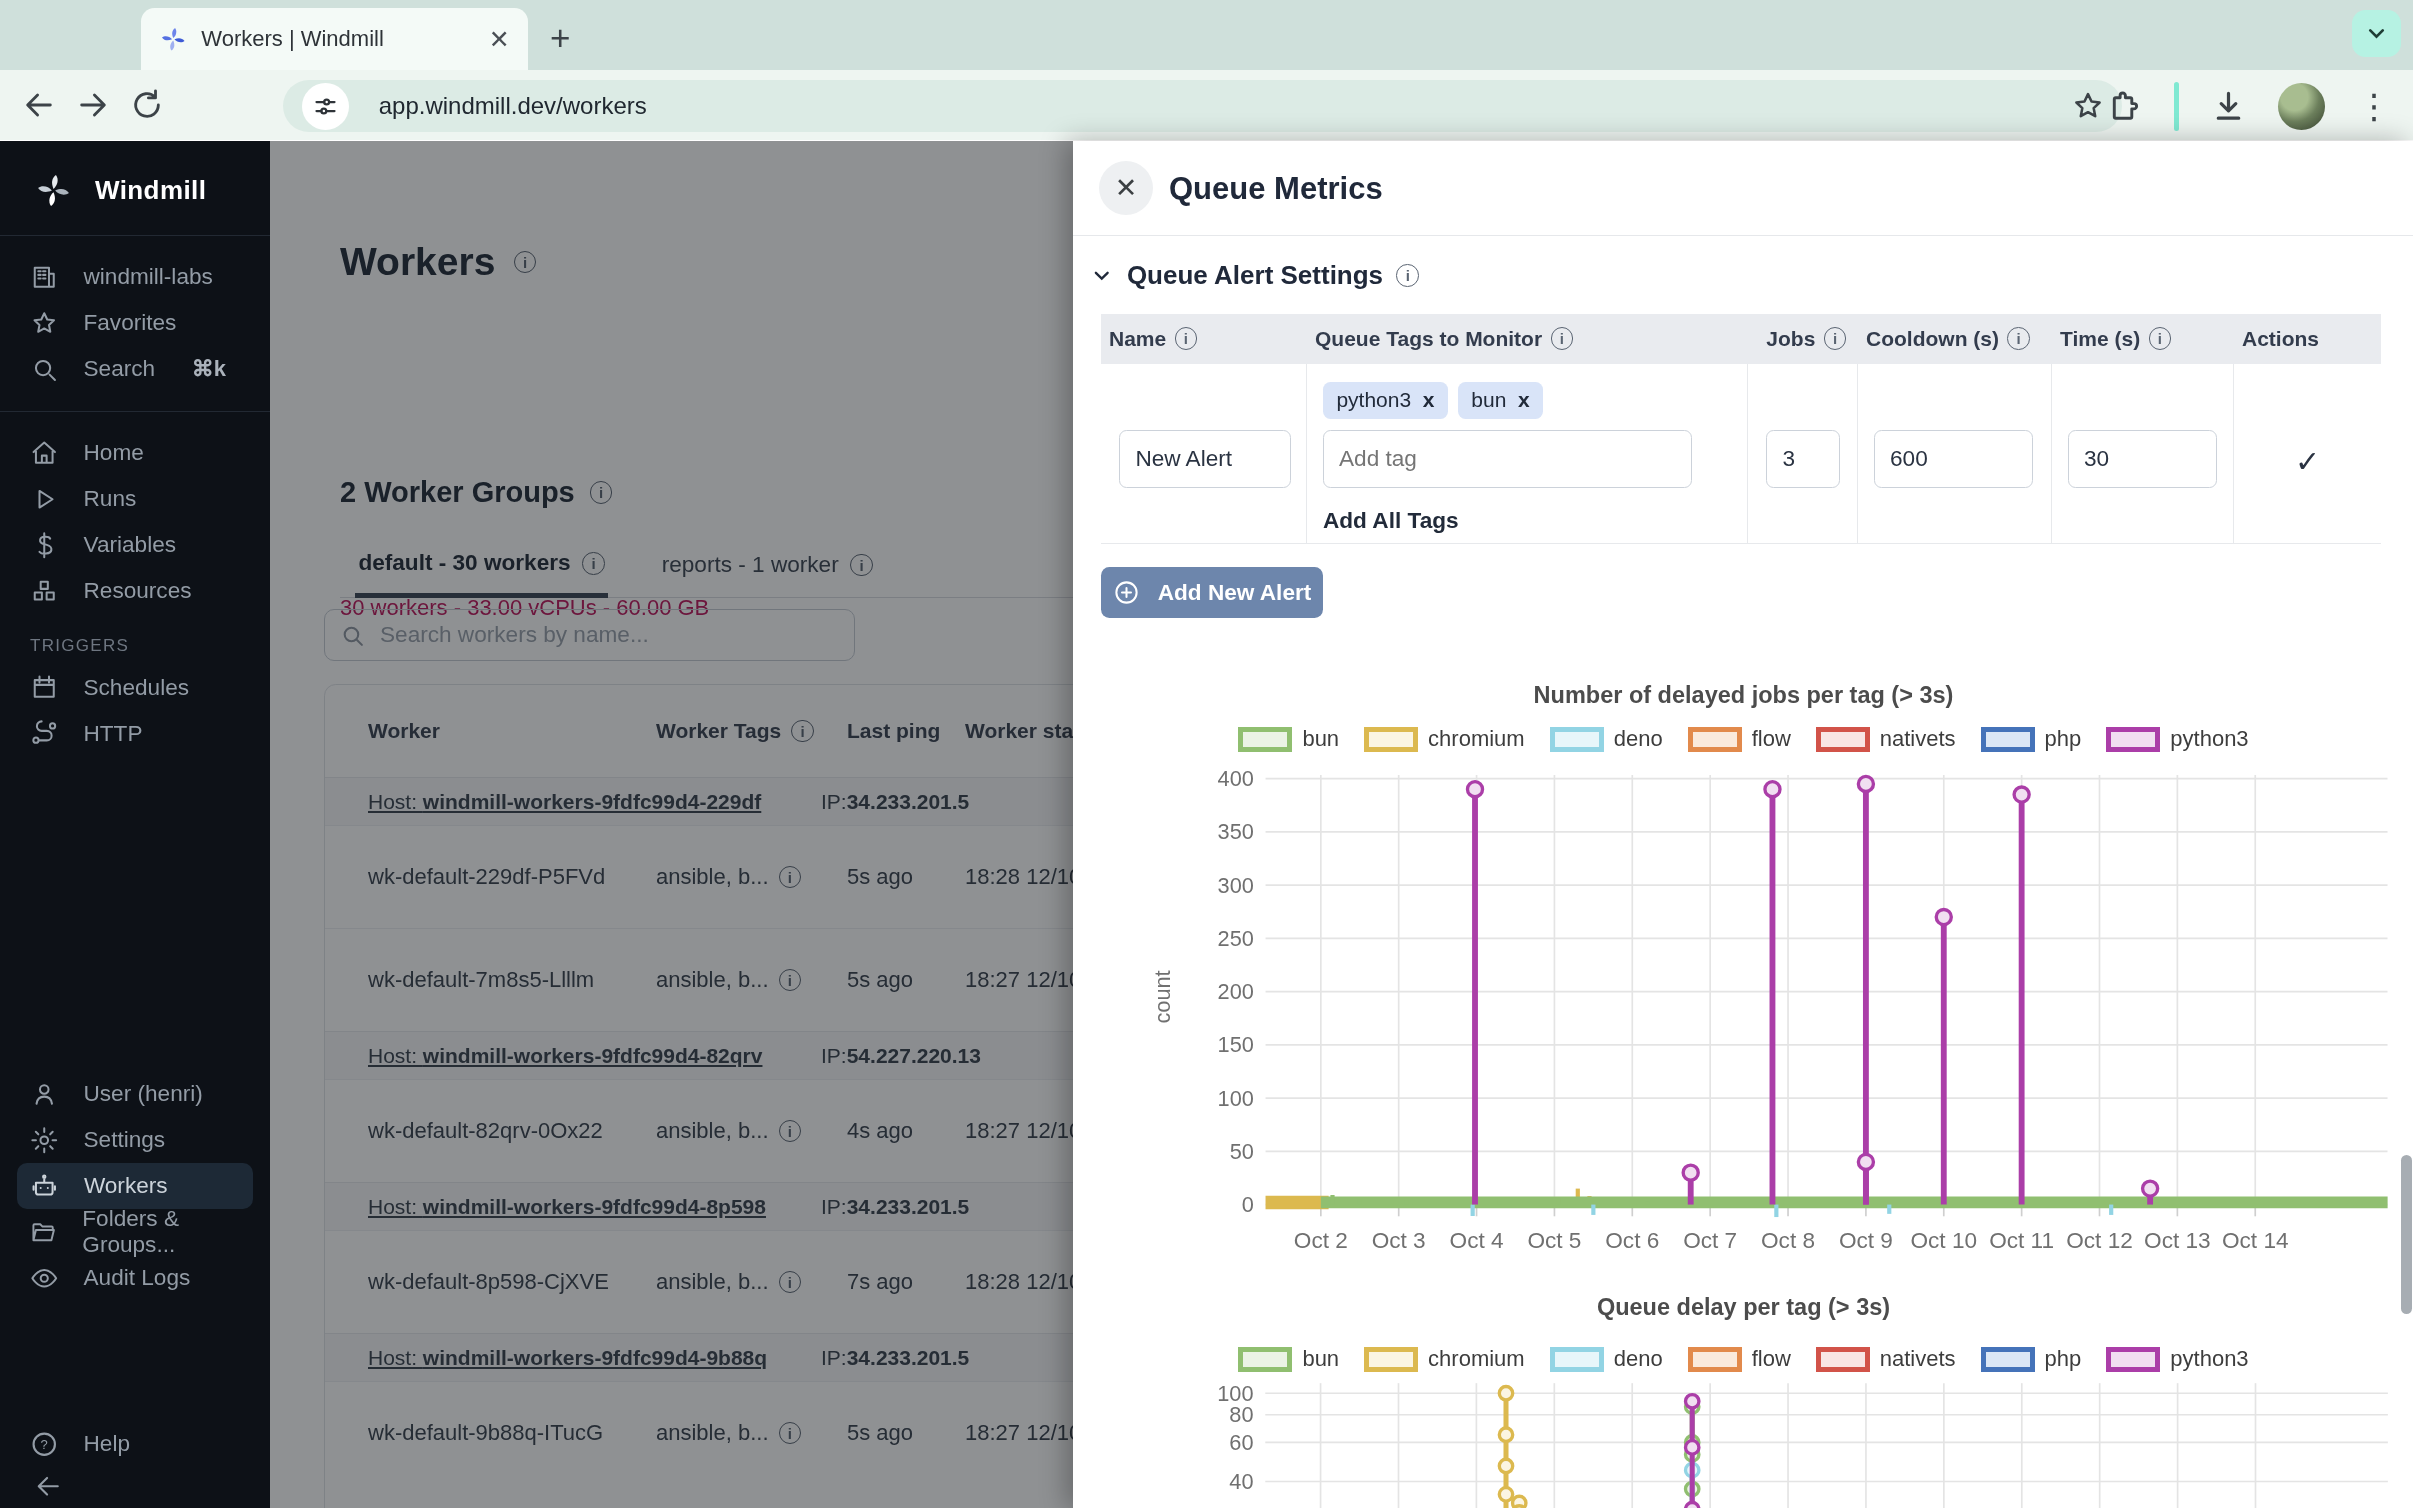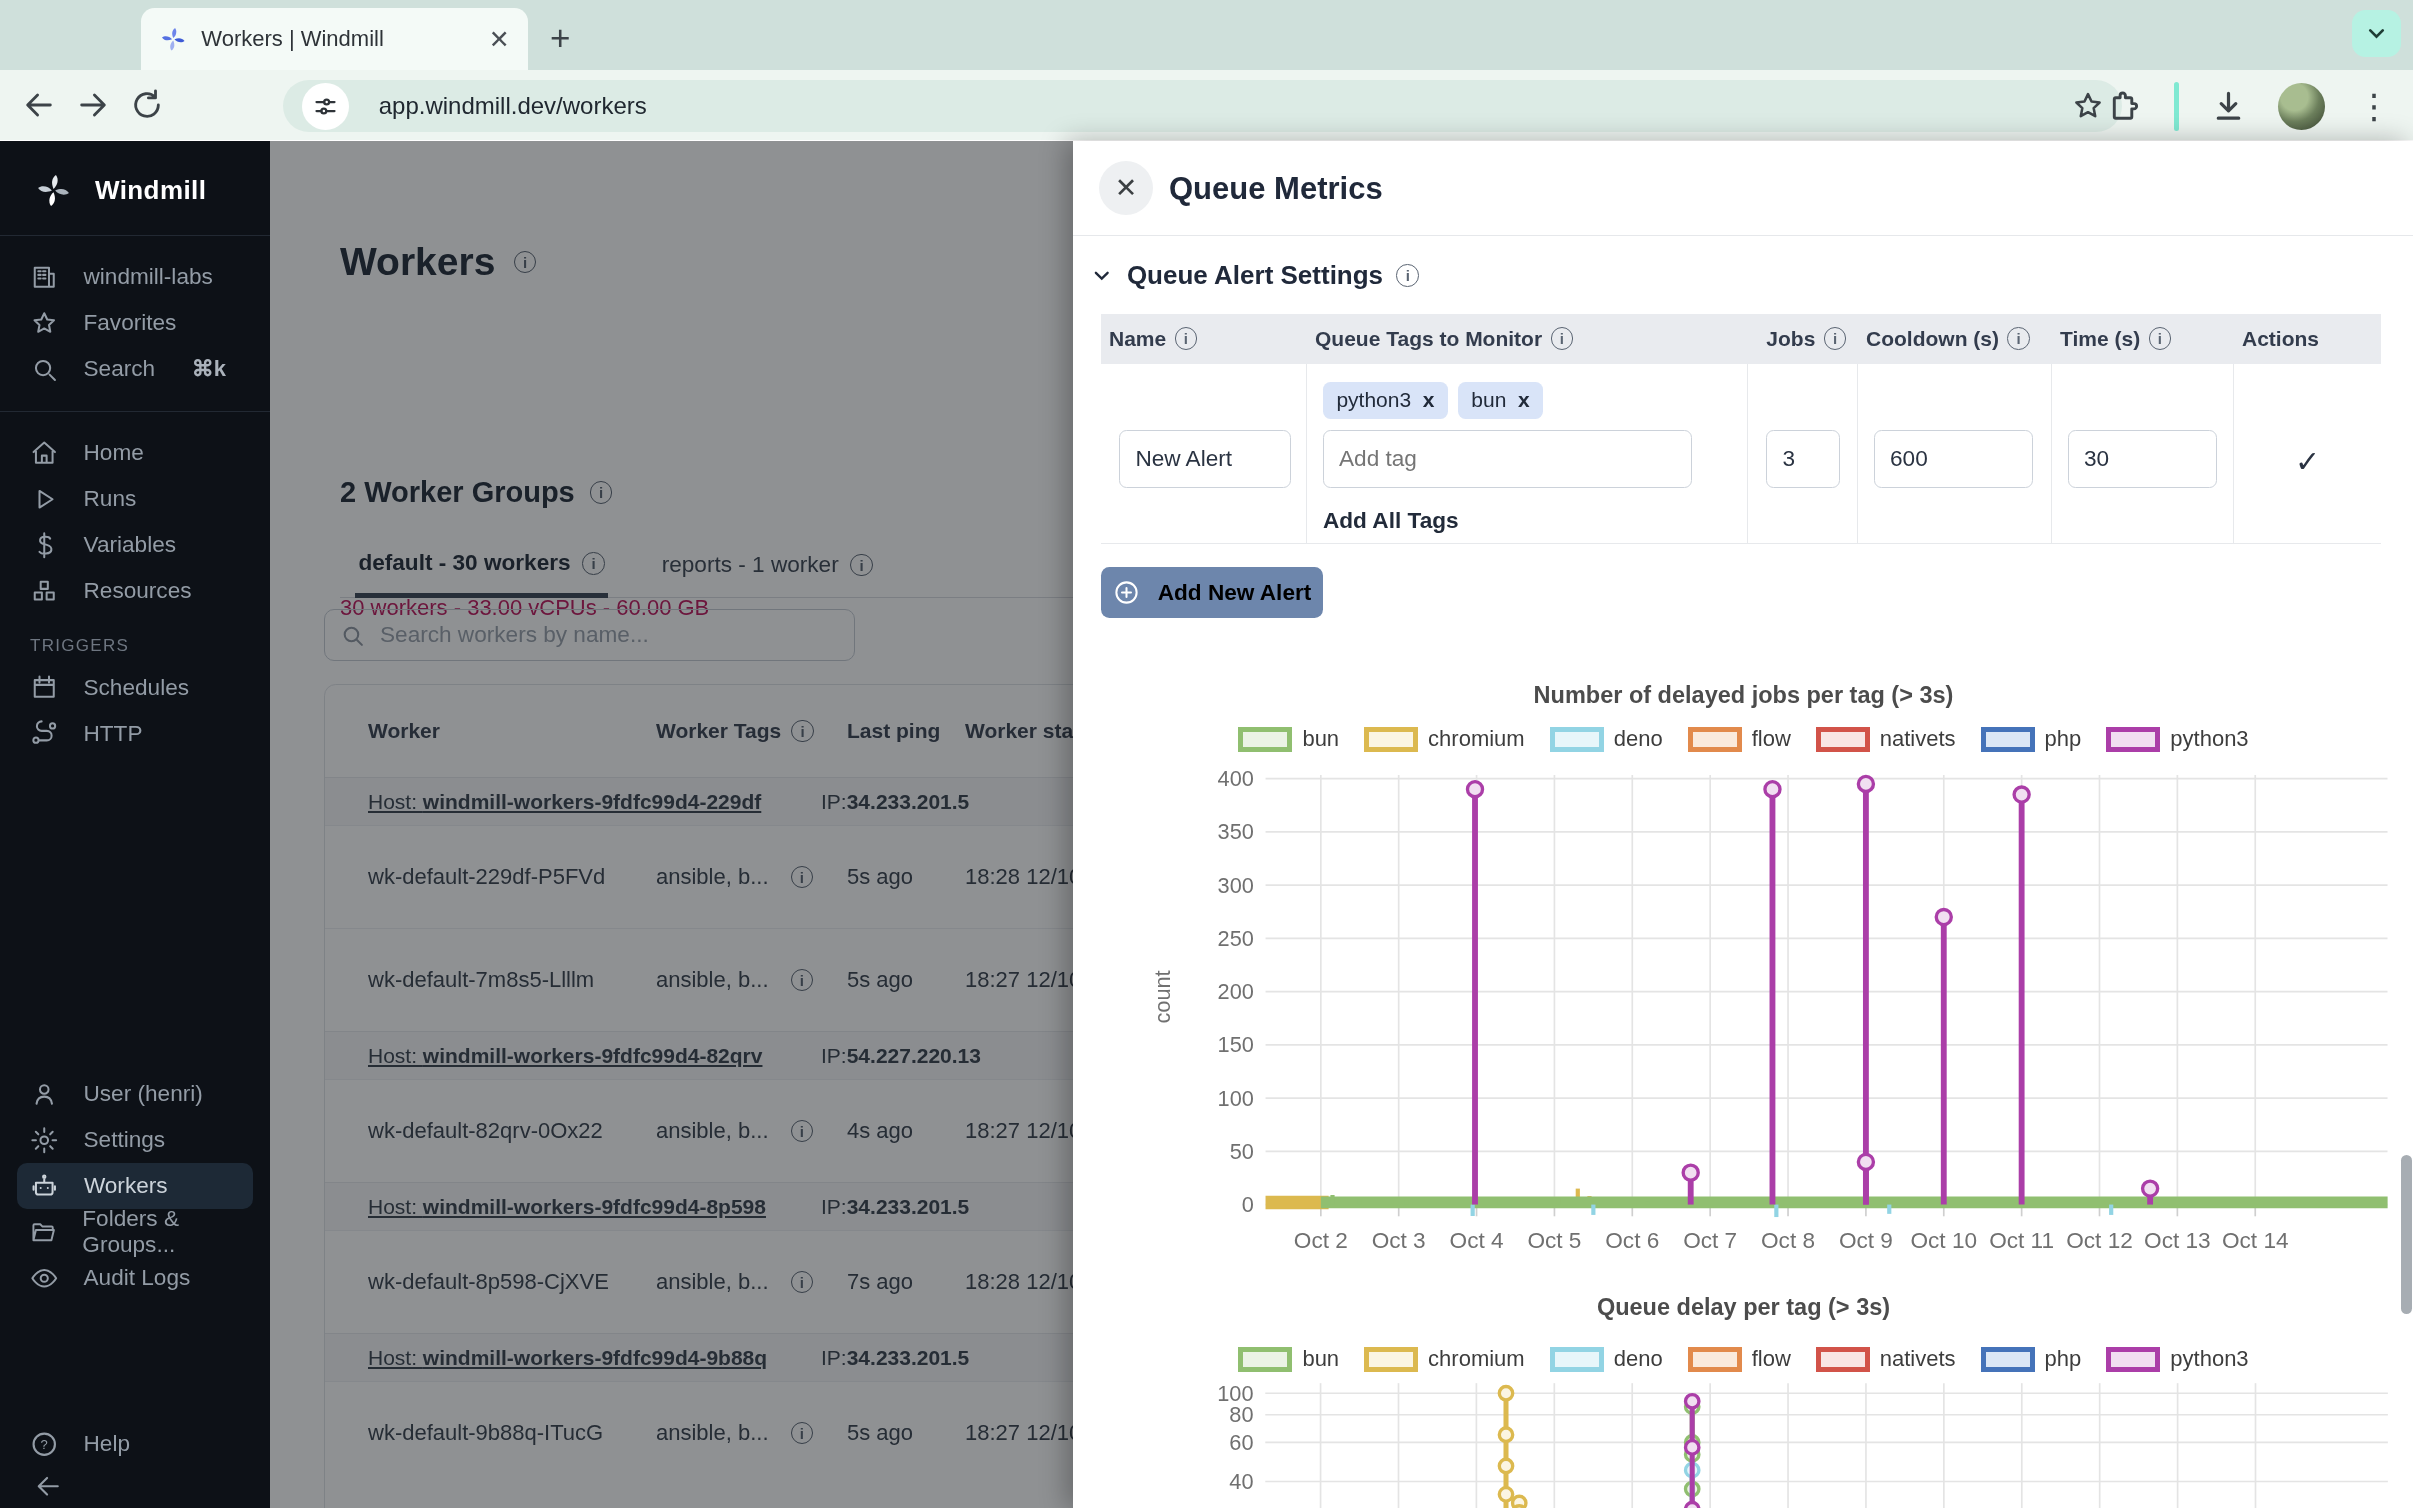--- a/index.html
+++ b/index.html
@@ -59,21 +59,21 @@
         border-radius:11.7px 11.7px 0 0; overflow:hidden; background:#fff; }
   .thead { display:grid; grid-template-columns:288px 191px 118px 1fr; align-items:center; height:92px;
         padding-left:43px; font-size:21px; font-weight:bold; color:#3a4252; }
   .thead .hc { display:flex; gap:10px; align-items:center; white-space:nowrap; }
   .row-host { position:relative; height:48px; background:#f7f8fa; border-top:1.7px solid #e7e9ec; font-size:21px;
         color:#39424f; display:flex; align-items:center; padding-left:43px; white-space:nowrap;text-decoration:underline; }
   .row-host b { font-weight:bold; }
   .host-ip { position:absolute; left:496px; }
   .row-worker { display:grid; grid-template-columns:288px 191px 118px 1fr; align-items:center; height:103px;
         border-top:1.7px solid #eceef1; font-size:22px; color:#39424f; padding-left:43px; white-space:nowrap; }
-  .tagcell { display:flex; align-items:center; gap:22px; }
+  .tagcell { display:flex; align-items:center; gap:10px; }
   .overlay { position:absolute; left:270px; top:141px; width:803px; height:1368px;
         background:rgba(18,22,26,0.47); pointer-events:none; }
 
   
   .drawer { position:absolute; left:1073px; top:141px; width:1341px; height:1368px; background:#fff;
         box-shadow:-8.4px 0 25px rgba(0,0,0,.28); }
   .drawer-close { position:absolute; left:26px; top:20px; width:54px; height:54px; border-radius:50%;
         background:#eef0f2; display:flex; align-items:center; justify-content:center; font-size:27px; color:#3c4043; }
   .drawer-title { position:absolute; left:96px; top:30px; font-size:31px; font-weight:bold; color:#20293a; }
   .drawer-hr { position:absolute; left:0; top:94px; width:1341px; border-top:1.7px solid #e6e8eb; }
@@ -95,21 +95,21 @@
   .tagpill { background:#d9e4f8; border-radius:7.5px; height:37px; display:flex; align-items:center; gap:11.7px;
         padding:0 13.4px; font-size:21px; color:#222b3a; }
   .tagpill b { font-weight:bold; }
   .addtag-input { position:absolute; left:16px; top:66px; width:369px; height:58px; padding:0 15px; color:#99a1ac; }
   .plus-circle { position:absolute; left:617px; top:77px; width:37px; height:37px; border:2.5px solid #3f4856;
         border-radius:50%; display:flex; align-items:center; justify-content:center; font-size:25px; color:#3f4856; }
   .addall { position:absolute; left:16px; top:144px; font-size:22.6px; font-weight:bold; color:#222b3a; }
   .num-input { position:absolute; top:66px; height:58px; padding:0 15px; }
   .check { position:absolute; left:50%; top:80px; transform:translateX(-50%); font-size:30px; color:#2a3342; }
   .add-btn { position:absolute; left:28px; top:426px; width:222px; height:51px; background:#6d86ac; border:none;
-        border-radius:8.4px; color:#000000; font-size:22.6px; font-weight:bold; display:flex; align-items:center;
+        border-radius:8.4px; color:#ffffff; font-size:22.6px; font-weight:bold; display:flex; align-items:center;
         justify-content:center; gap:18px; font-family:"Liberation Sans",sans-serif; }
   .chart-title { position:absolute; width:1341px; text-align:center; font-size:23.5px; font-weight:bold; color:#4c4c4c; }
   .legend-row { position:absolute; width:1341px; display:flex; justify-content:center; gap:25px; align-items:center; }
   .leg-item { display:flex; align-items:center; gap:10px; font-size:22px; color:#3d3d3d; }
   .leg-swatch { width:54px; height:25px; border-style:solid; border-width:5.9px; }
   .chart-svg { position:absolute; left:75px; }
   .scroll-thumb { position:absolute; right:2.5px; top:1014px; width:11px; height:159px; border-radius:5.9px; background:#a7adb3; }
 
   .info-i { display:inline-flex; width:22.6px; height:22.6px; border:1.7px solid #5a6472; border-radius:50%;
         align-items:center; justify-content:center; font-size:15px; color:#5a6472; font-weight:bold; flex:0 0 auto; }

